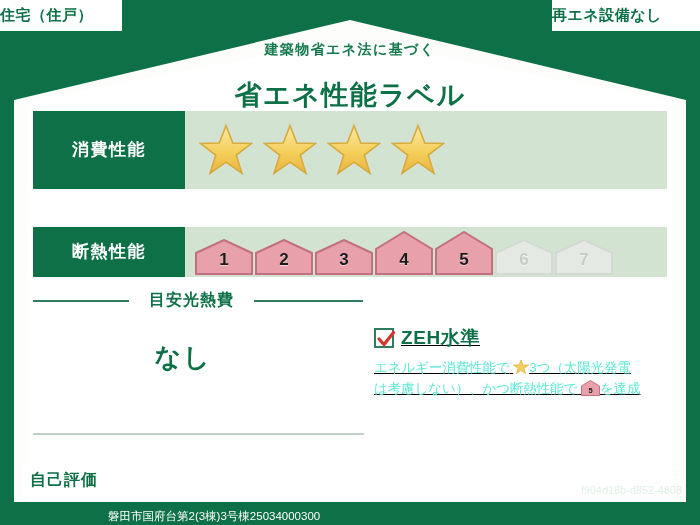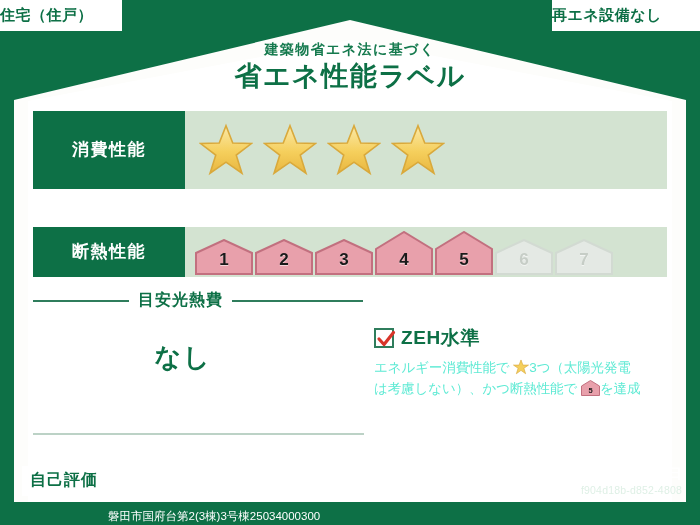--- a/index.html
+++ b/index.html
@@ -78,21 +78,21 @@
     font-size: 14px;
     font-weight: bold;
     letter-spacing: 1.4px;
     line-height: 1.1;
   }
   .title-main {
     color: #0d7046;
     font-size: 27px;
     font-weight: bold;
     letter-spacing: 1.5px;
-    margin-top: 5px;
+    margin-top: 24px;
     line-height: 1.1;
   }
 
   
   .content {
     position: absolute;
     left: 0;
     top: 0;
     width: 700px;
     height: 525px;
@@ -196,21 +196,21 @@
   }
 
   
   .cost-heading {
     position: absolute;
     left: 33px;
     top: 290px;
     width: 330px;
     display: flex;
     align-items: center;
-    gap: 9px;
+    gap: 20px;
   }
   .cost-heading .rule {
     flex: 1;
     height: 2px;
     background: #2f7d5c;
   }
   .cost-heading .rule.short { flex: 0 0 96px; }
   .cost-heading-text {
     color: #0d7046;
     font-size: 16px;
@@ -237,20 +237,21 @@
     height: 2px;
     background: #bcd2c6;
   }
 
   
   .zeh-block {
     position: absolute;
     left: 374px;
     top: 325px;
     width: 294px;
+    text-decoration: underline;
   }
   .zeh-head {
     display: flex;
     align-items: center;
     gap: 7px;
   }
   .zeh-check {
     width: 20px;
     height: 20px;
     border: 2px solid #2f7d5c;

